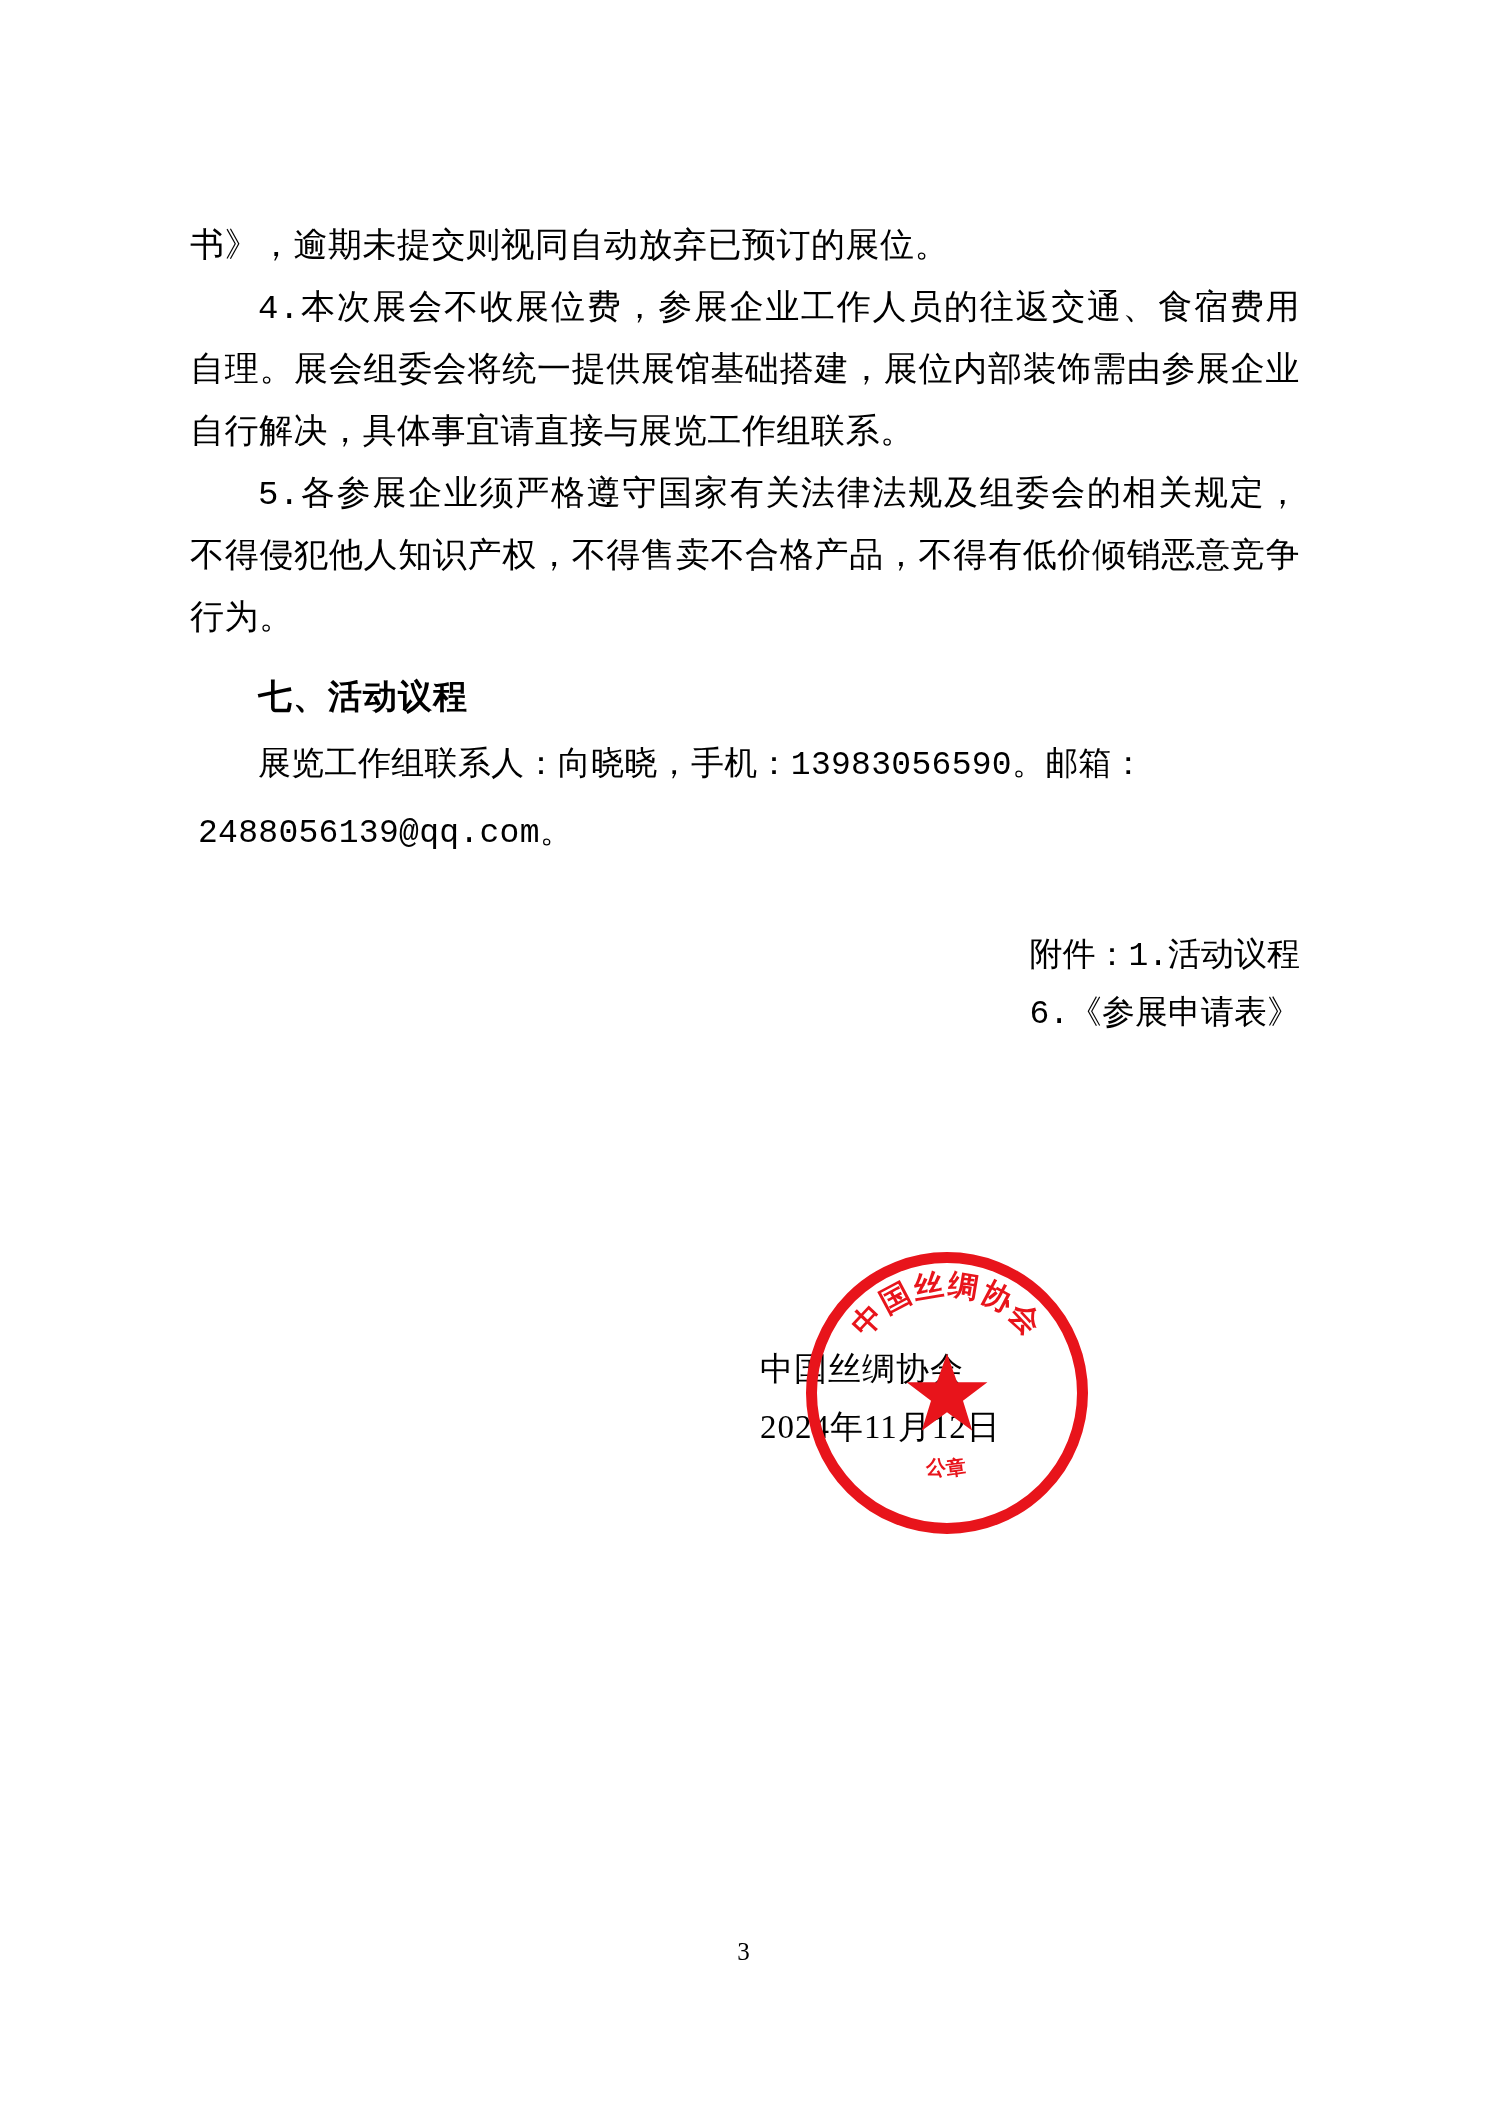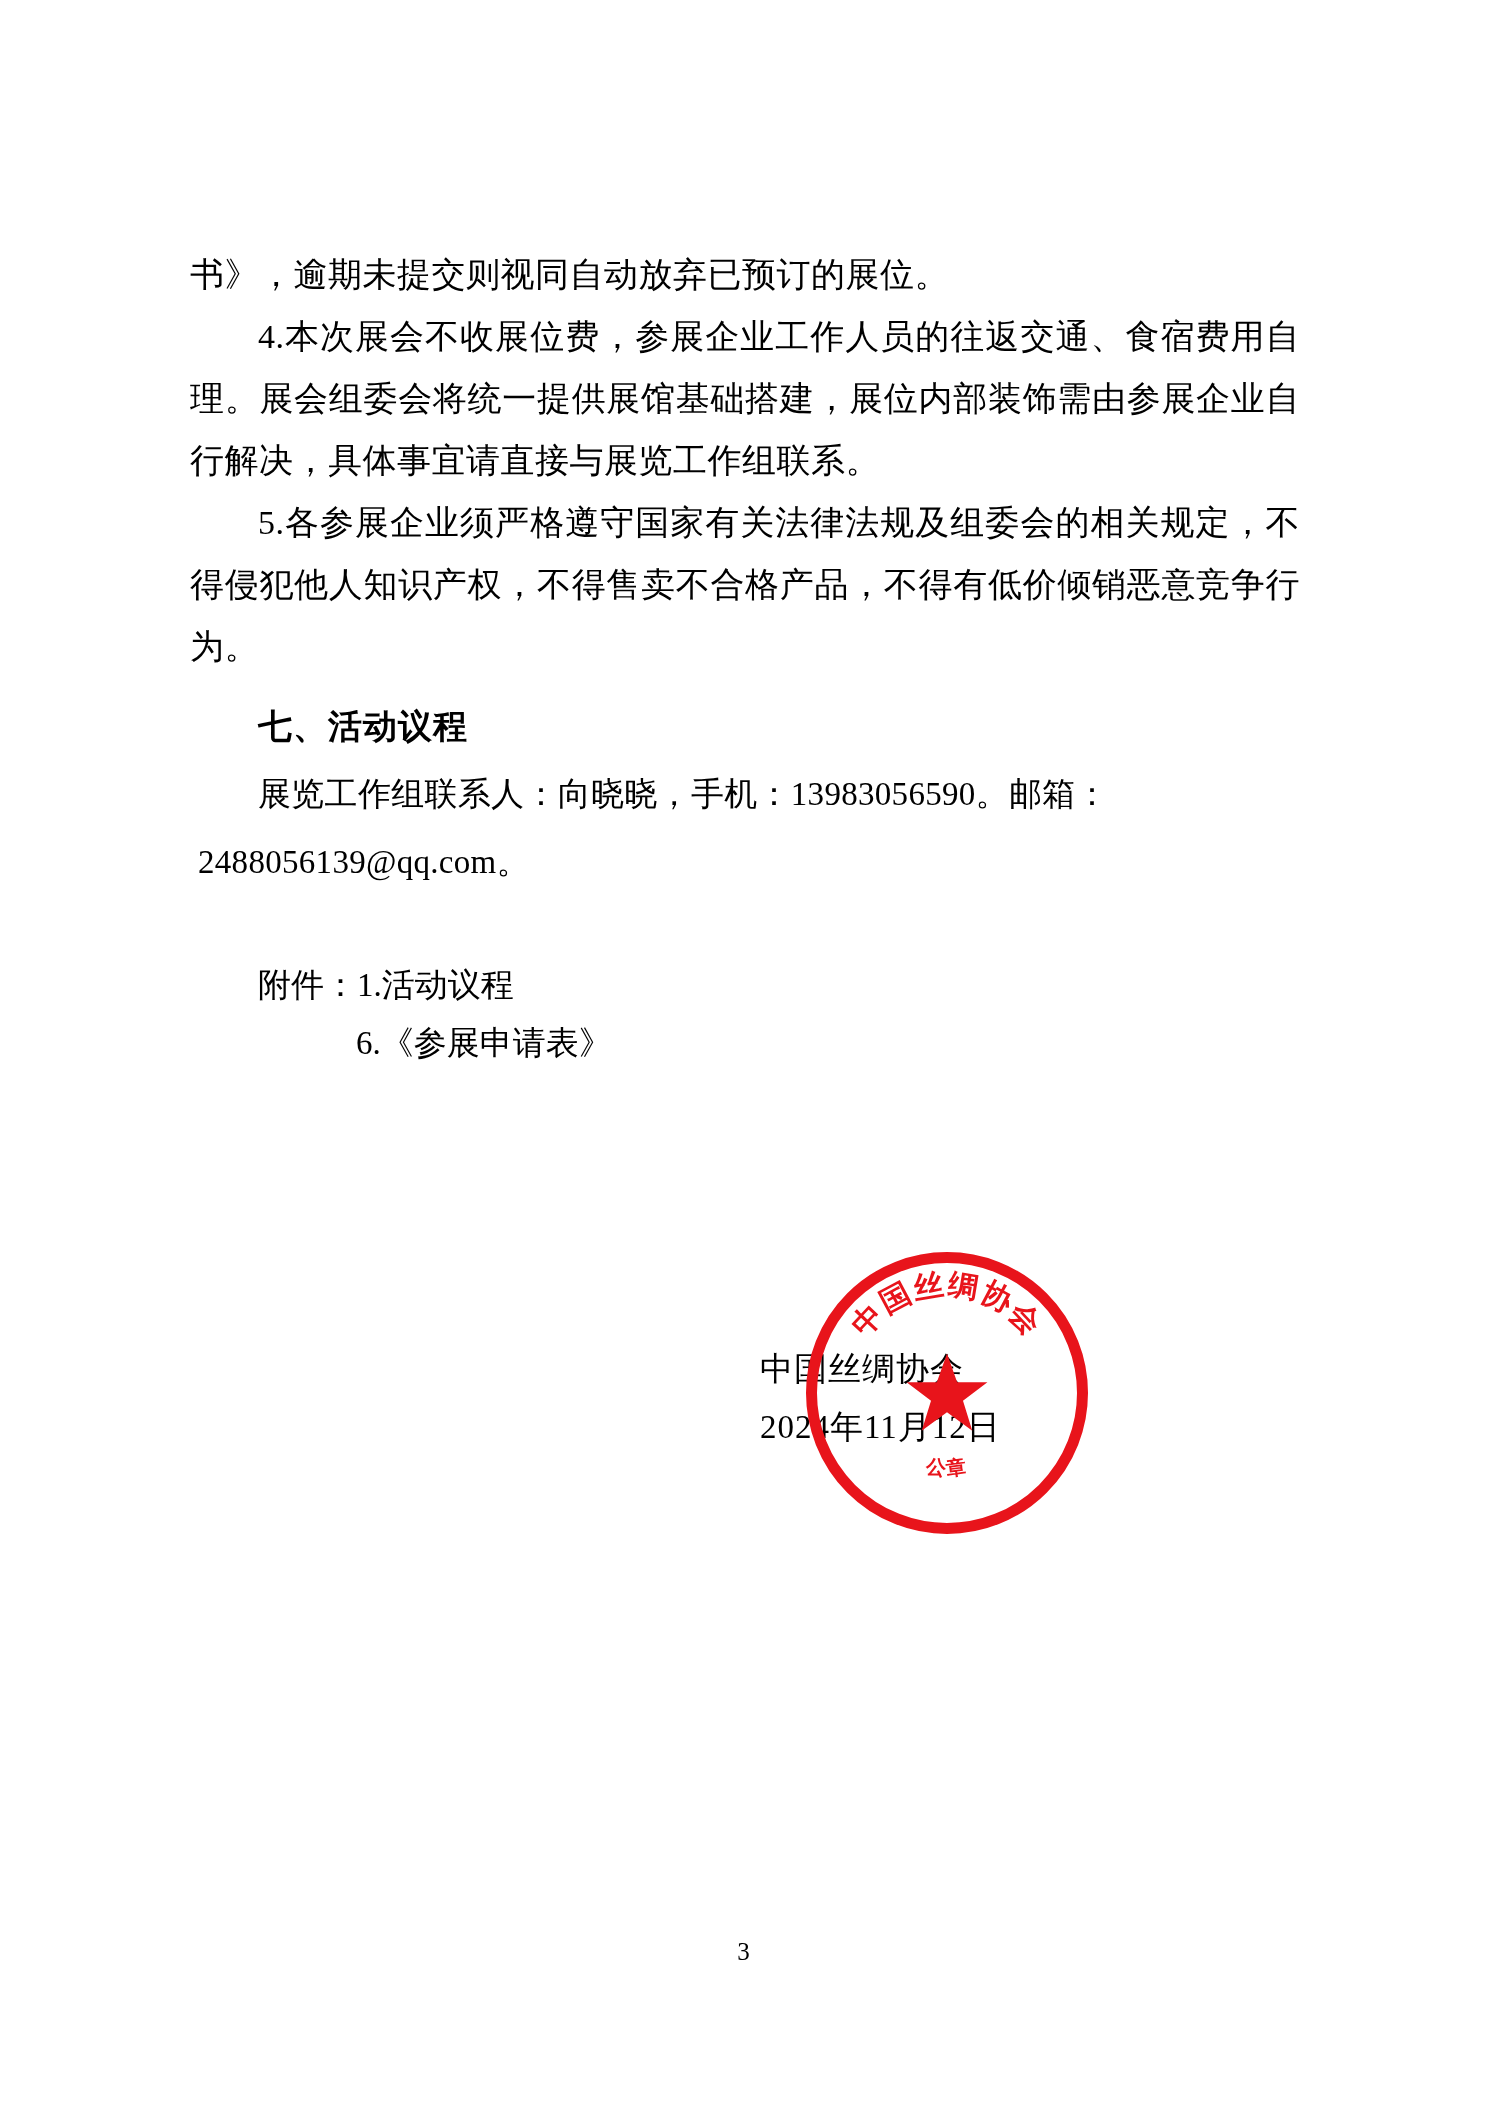--- a/index.html
+++ b/index.html
@@ -15,22 +15,23 @@
     position: relative;
     width: 1487px;
     height: 2102px;
     margin: 0 auto;
     background: #ffffff;
     overflow: hidden;
   }
   .content {
     position: absolute;
     left: 190px;
-    top: 244px;
+    top: 216px;
     width: 1110px;
+    font-family: Liberation Mono, monospace;
   }
   .para {
     font-size: 34px;
     line-height: 62px;
     text-align: justify;
     text-justify: inter-ideograph;
     margin: 0 0 0 0;
     letter-spacing: 0.5px;
   }
   .indent {
@@ -52,20 +53,21 @@
     letter-spacing: 0.3px;
   }
   .email-cont {
     font-size: 33px;
     line-height: 60px;
     margin: 8px;
     letter-spacing: 0.3px;
   }
   .attach-block {
     margin-top: 64px;
+    text-align: right;
   }
   .attach-line {
     font-size: 33px;
     line-height: 58px;
     text-indent: 68px;
     margin: 0;
   }
   .attach-line.sub {
     text-indent: 166px;
   }

